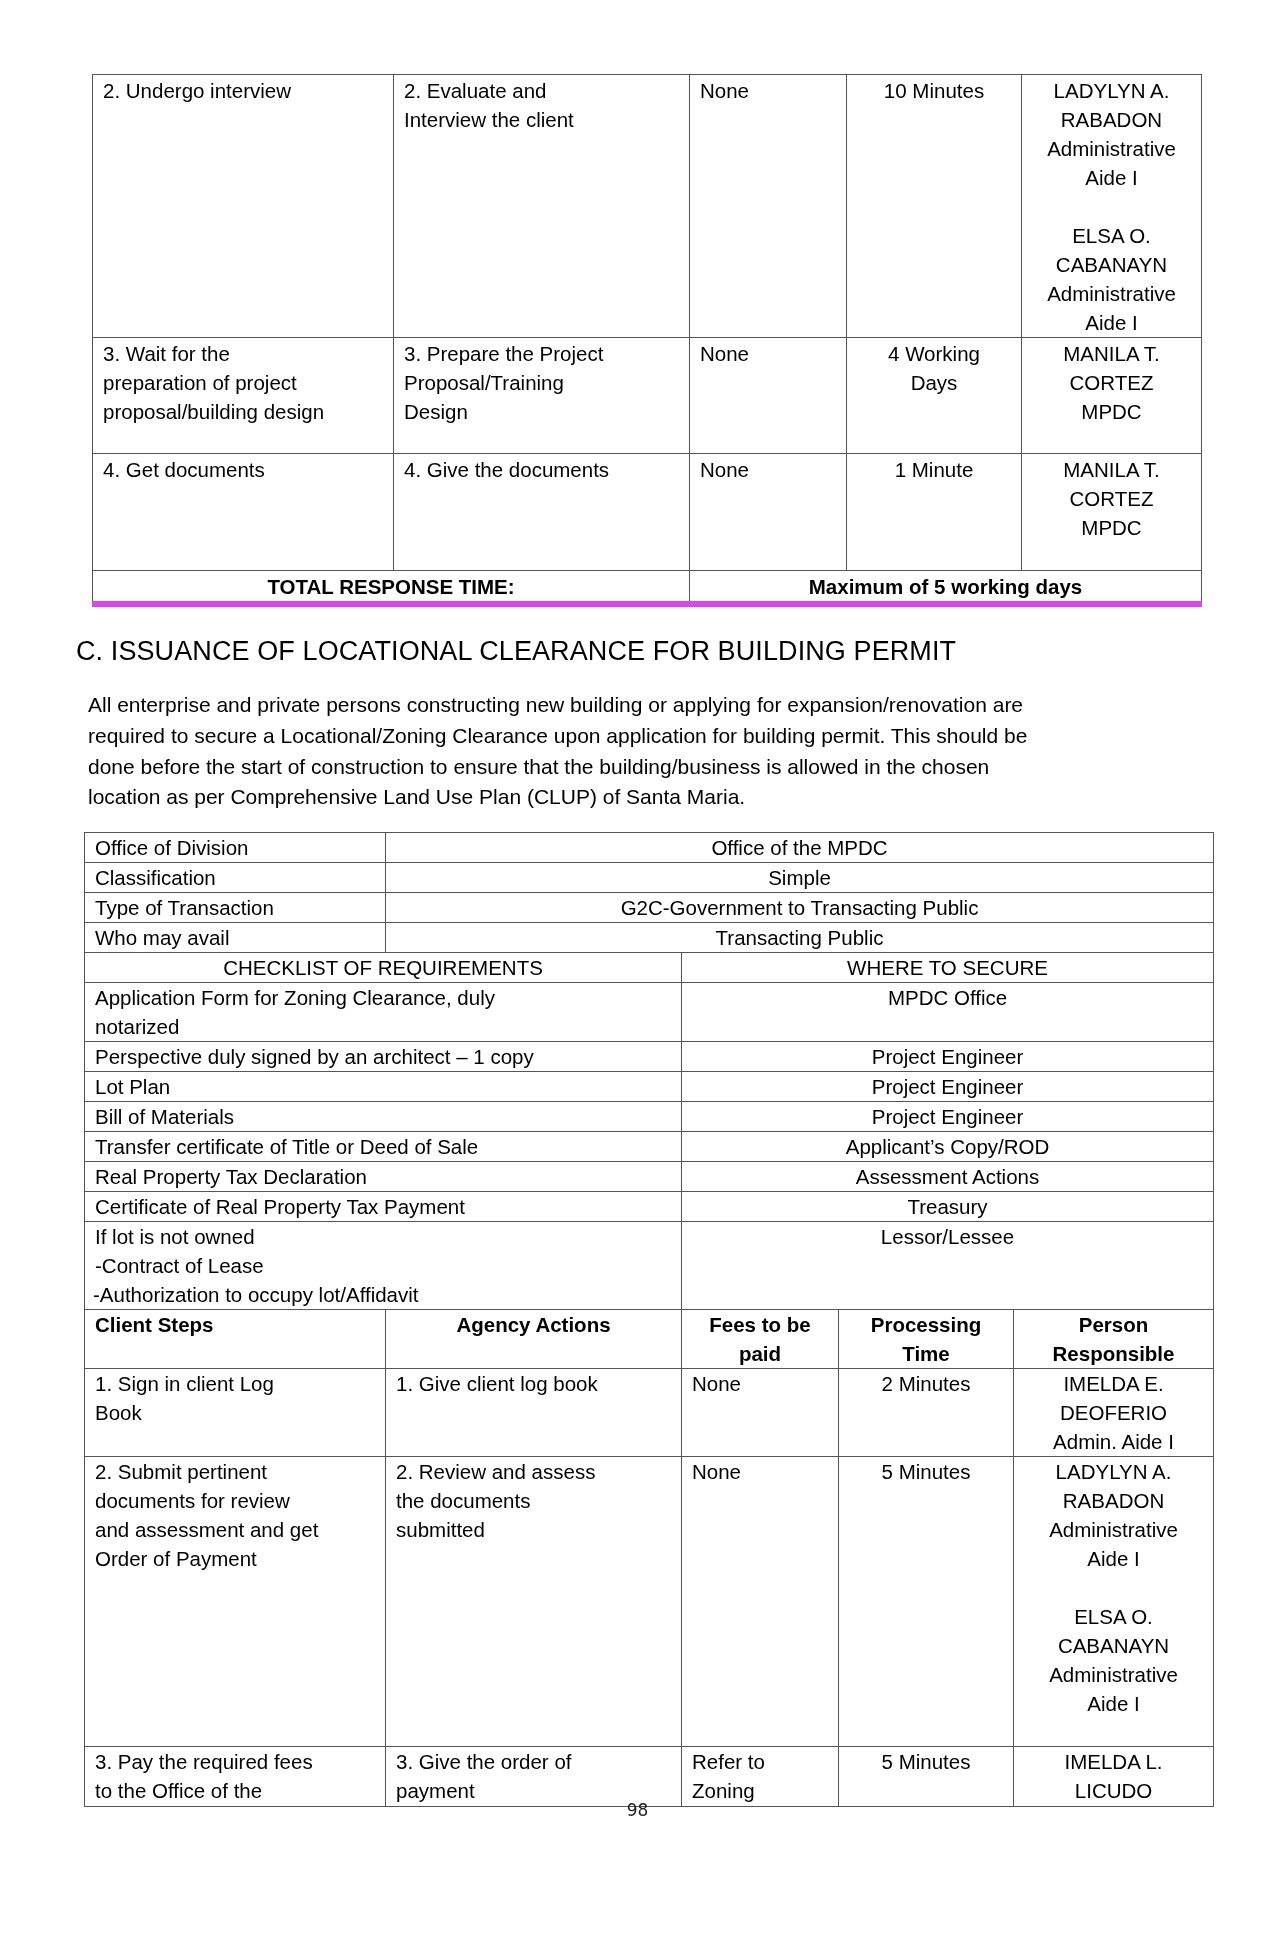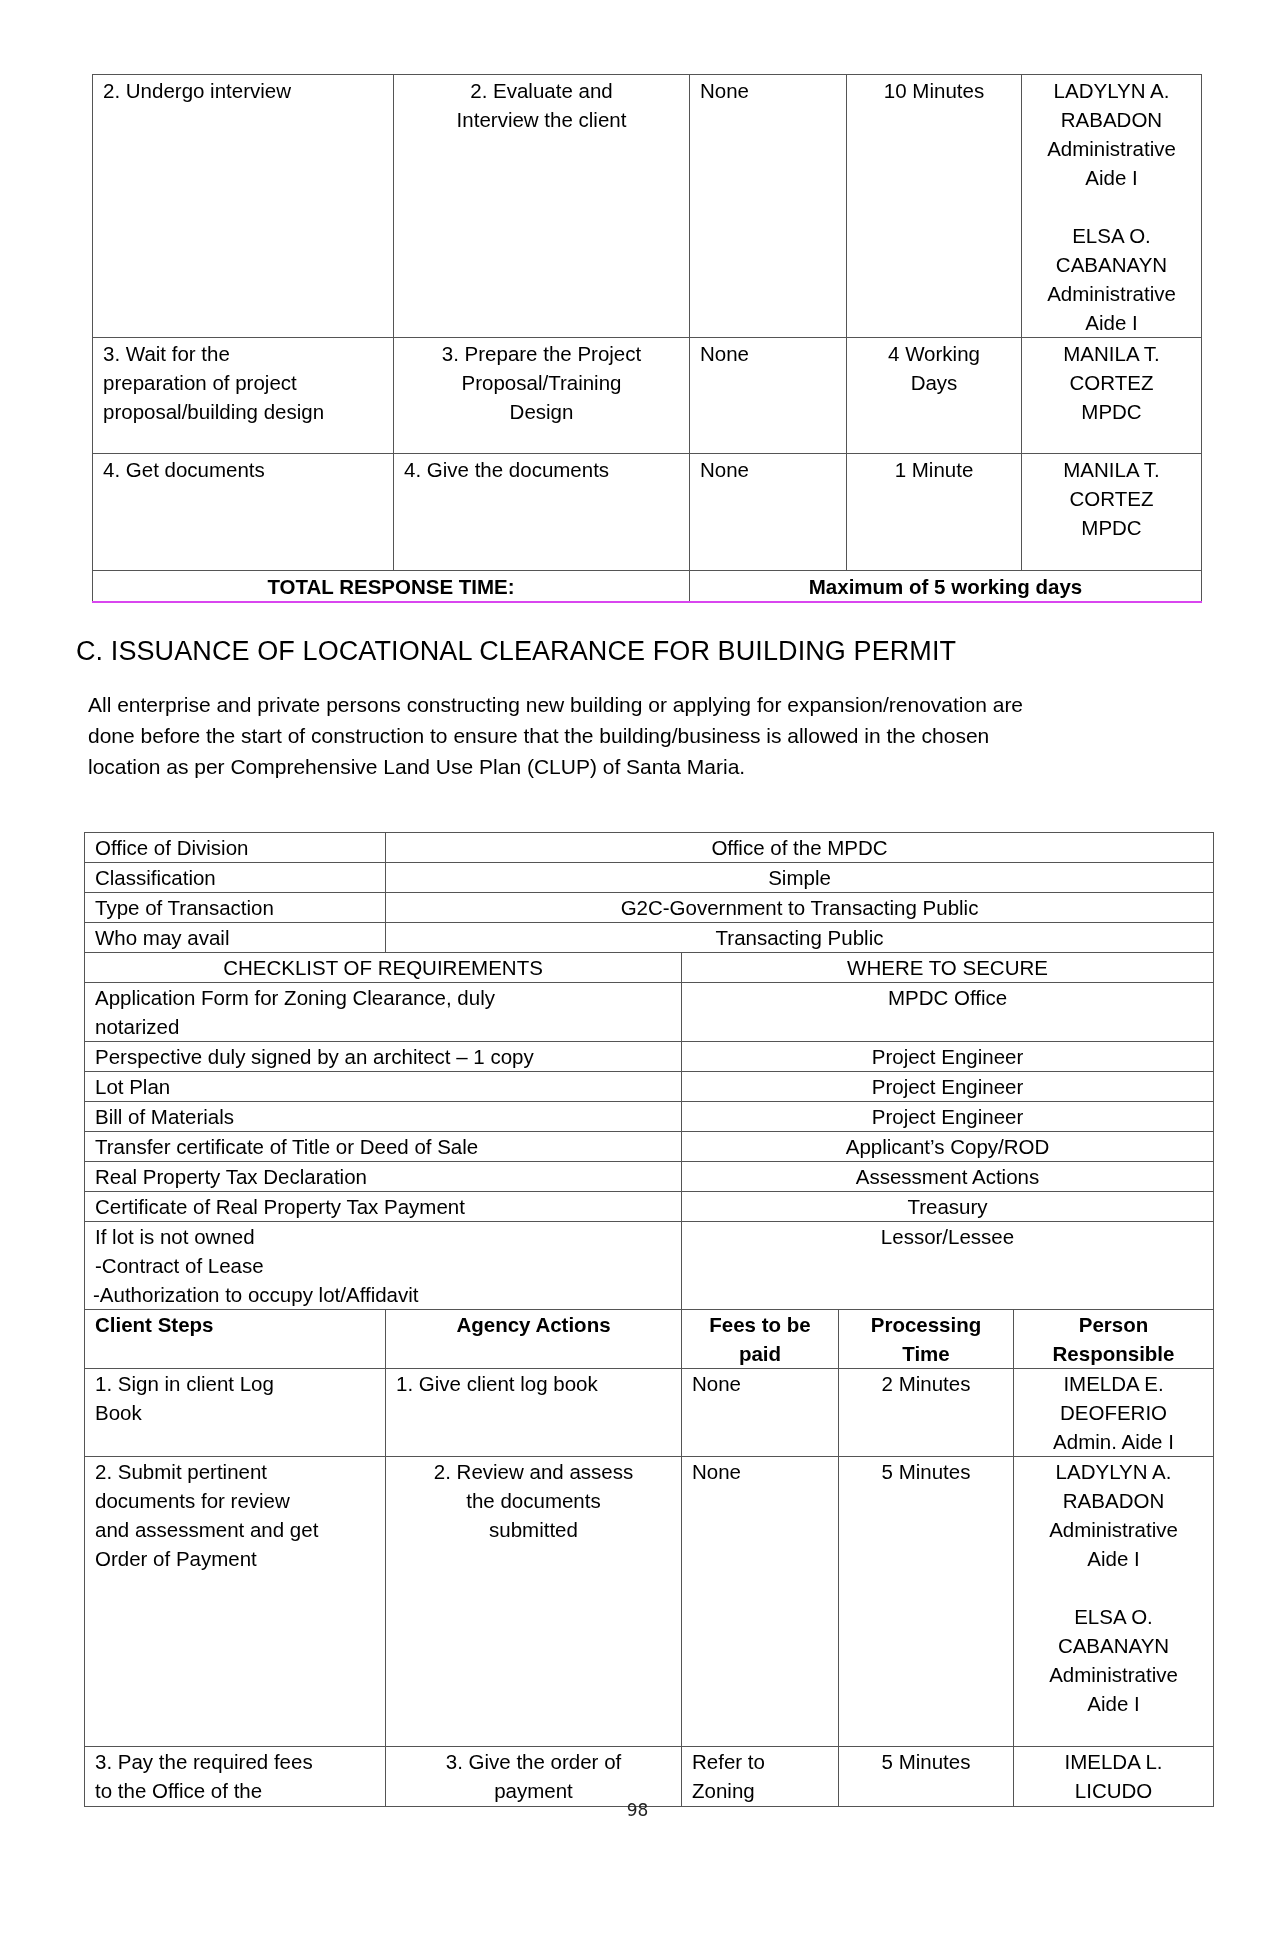--- a/index.html
+++ b/index.html
@@ -2,25 +2,25 @@
 <html><head>
 <meta charset="utf-8">
 <style>
   html, body { margin: 0; padding: 0; background: #ffffff; }
   body { width: 1275px; height: 1950px; position: relative; overflow: hidden;
          font-family: "Liberation Sans", sans-serif; color: #000; }
   table { border-collapse: collapse; position: absolute; table-layout: fixed; }
   td { border: 1px solid #555; vertical-align: top; font-size: 20.5px; line-height: 29px; padding: 1px 10px 0 10px; }
   td.c { text-align: center; padding-left: 4px; padding-right: 4px; }
   td.b { font-weight: bold; }
-  .ind { padding-left: 22px; text-indent: -12px; text-align: center; }
+  .ind { padding-left: 22px; text-indent: -12px; }
   #t1 { left: 84px; top: 74px; width: 1109px; margin-left: 8px; }
   #t2 { left: 84px; top: 832px; width: 1129px; }
   #t2 td { line-height: 29px; padding-top: 0; }
-  #t1 .outer-bottom td { border-bottom: 2px solid #d946ef; }
+  #t1 .outer-bottom td { border-bottom: 6px solid #d946ef; }
   .heading { position: absolute; left: 76px; top: 636px; font-size: 27px; font-weight: normal; letter-spacing: 0.1px; }
   .para { position: absolute; left: 76px; top: 690px; width: 1150px; font-size: 21px; line-height: 30.8px; }
   .para span { display: block; white-space: nowrap; margin-left: 12px; }
   .pagenum { position: absolute; left: 0; width: 1275px; top: 1800px; text-align: center; font-family: "DejaVu Sans", sans-serif; font-size: 17px; color: #222; }
   .lines span { display: block; }
 </style>
 </head>
 <body>
 
 <table id="t1">
@@ -89,20 +89,21 @@
     <td colspan="2" class="c b">TOTAL RESPONSE TIME:</td>
     <td colspan="3" class="c b">Maximum of 5 working days</td>
   </tr>
 </tbody>
   </table>
 
 <div class="heading">C. ISSUANCE OF LOCATIONAL CLEARANCE FOR BUILDING PERMIT</div>
 
 <div class="para">
   <span>All enterprise and private persons constructing new building or applying for expansion/renovation are</span>
+  <span>required to secure a Locational/Zoning Clearance upon application for building permit. This should be</span>
   <span>done before the start of construction to ensure that the building/business is allowed in the chosen</span>
   <span>location as per Comprehensive Land Use Plan (CLUP) of Santa Maria.</span>
 </div>
 
 <table id="t2">
   <colgroup>
     <col style="width:301px">
       <col style="width:296px">
       <col style="width:157px">
       <col style="width:175px">

